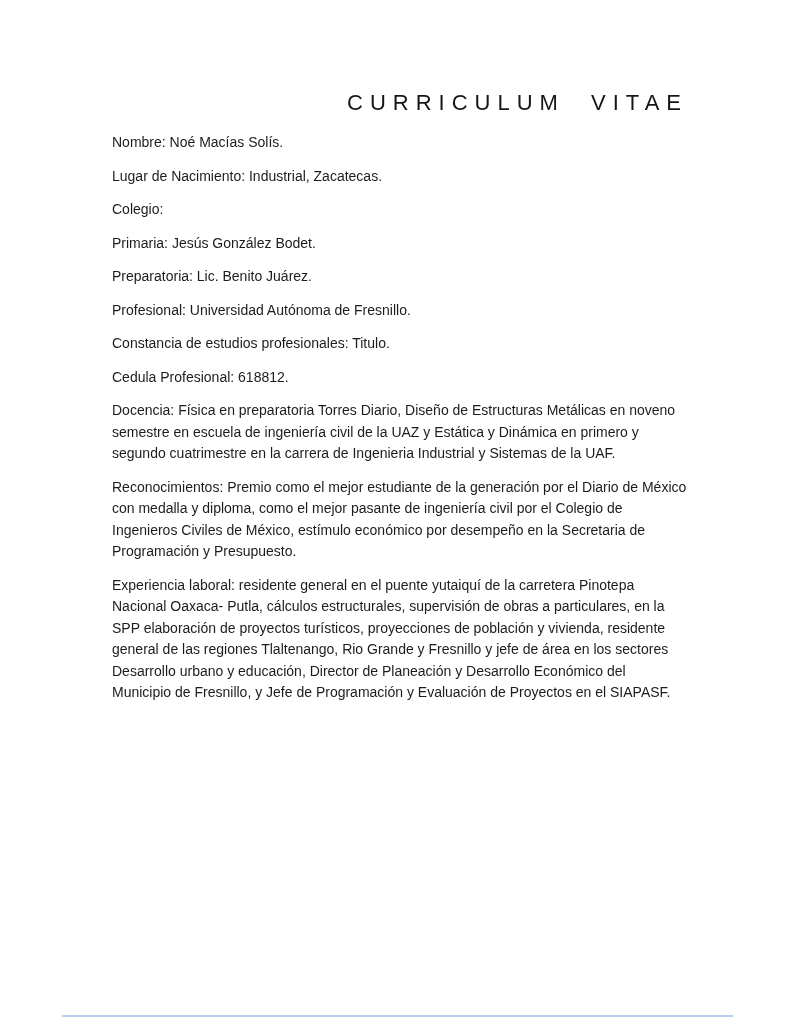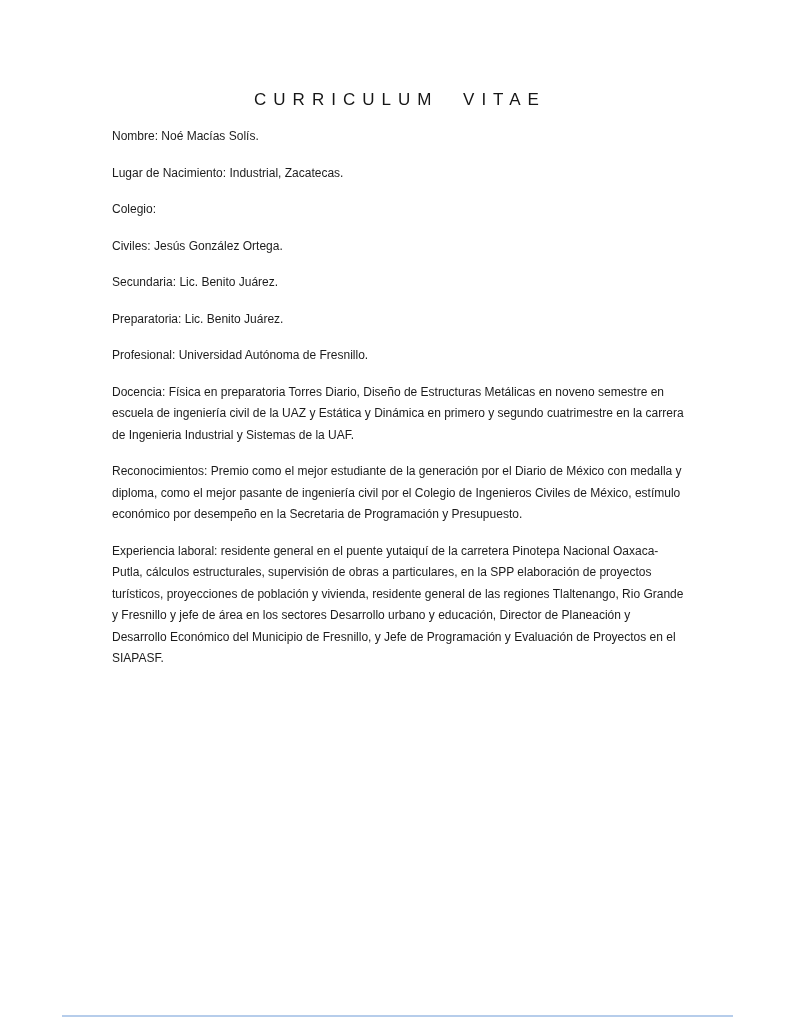--- a/index.html
+++ b/index.html
@@ -18,31 +18,31 @@
       box-sizing: border-box;
     }
     .content {
       position: absolute;
       top: 90px;
       left: 112px;
       width: 576px;
     }
     .title {
       margin: 0 0 16px 0;
-      text-align: center;
-      font-size: 17px;
+      text-align: right;
+      font-size: 22px;
       font-weight: normal;
       letter-spacing: 7px;
       word-spacing: 13px;
       color: #161616;
       white-space: nowrap;
     }
     .content p {
-      margin: 15px 0 12px 0;
-      font-size: 12px;
+      margin: 0 0 12px 0;
+      font-size: 14px;
       line-height: 21.5px;
       color: #1c1c1c;
     }
     .scan-line {
       position: absolute;
       left: 62px;
       right: 58px;
       bottom: 7px;
       height: 2px;
       background: #a9c4e8;
@@ -52,23 +52,24 @@
 </head>
 <body>
 
 <div class="page">
   <div class="content">
     <h1 class="title">CURRICULUM VITAE</h1>
 
     <p>Nombre: Noé Macías Solís.</p>
     <p>Lugar de Nacimiento: Industrial, Zacatecas.</p>
     <p>Colegio:</p>
-    <p>Civiles: Jesús González Ortega.</p>
-    <p>Secundaria: Lic. Benito Juárez.</p>
+    <p>Primaria: Jesús González Bodet.</p>
     <p>Preparatoria: Lic. Benito Juárez.</p>
     <p>Profesional: Universidad Autónoma de Fresnillo.</p>
+    <p>Constancia de estudios profesionales: Titulo.</p>
+    <p>Cedula Profesional: 618812.</p>
     <p>Docencia: Física en preparatoria Torres Diario, Diseño de Estructuras Metálicas en noveno semestre en escuela de ingeniería civil de la UAZ y Estática y Dinámica en primero y segundo cuatrimestre en la carrera de Ingenieria Industrial y Sistemas de la UAF.</p>
     <p>Reconocimientos: Premio como el mejor estudiante de la generación por el Diario de México con medalla y diploma, como el mejor pasante de ingeniería civil por el Colegio de Ingenieros Civiles de México, estímulo económico por desempeño en la Secretaria de Programación y Presupuesto.</p>
     <p>Experiencia laboral: residente general en el puente yutaiquí de la carretera Pinotepa Nacional Oaxaca- Putla, cálculos estructurales, supervisión de obras a particulares, en la SPP elaboración de proyectos turísticos, proyecciones de población y vivienda, residente general de las regiones Tlaltenango, Rio Grande y Fresnillo y jefe de área en los sectores Desarrollo urbano y educación, Director de Planeación y Desarrollo Económico del Municipio de Fresnillo, y Jefe de Programación y Evaluación de Proyectos en el SIAPASF.</p>
   </div>
 
   <div class="scan-line"></div>
 </div>
 
 </body></html>

